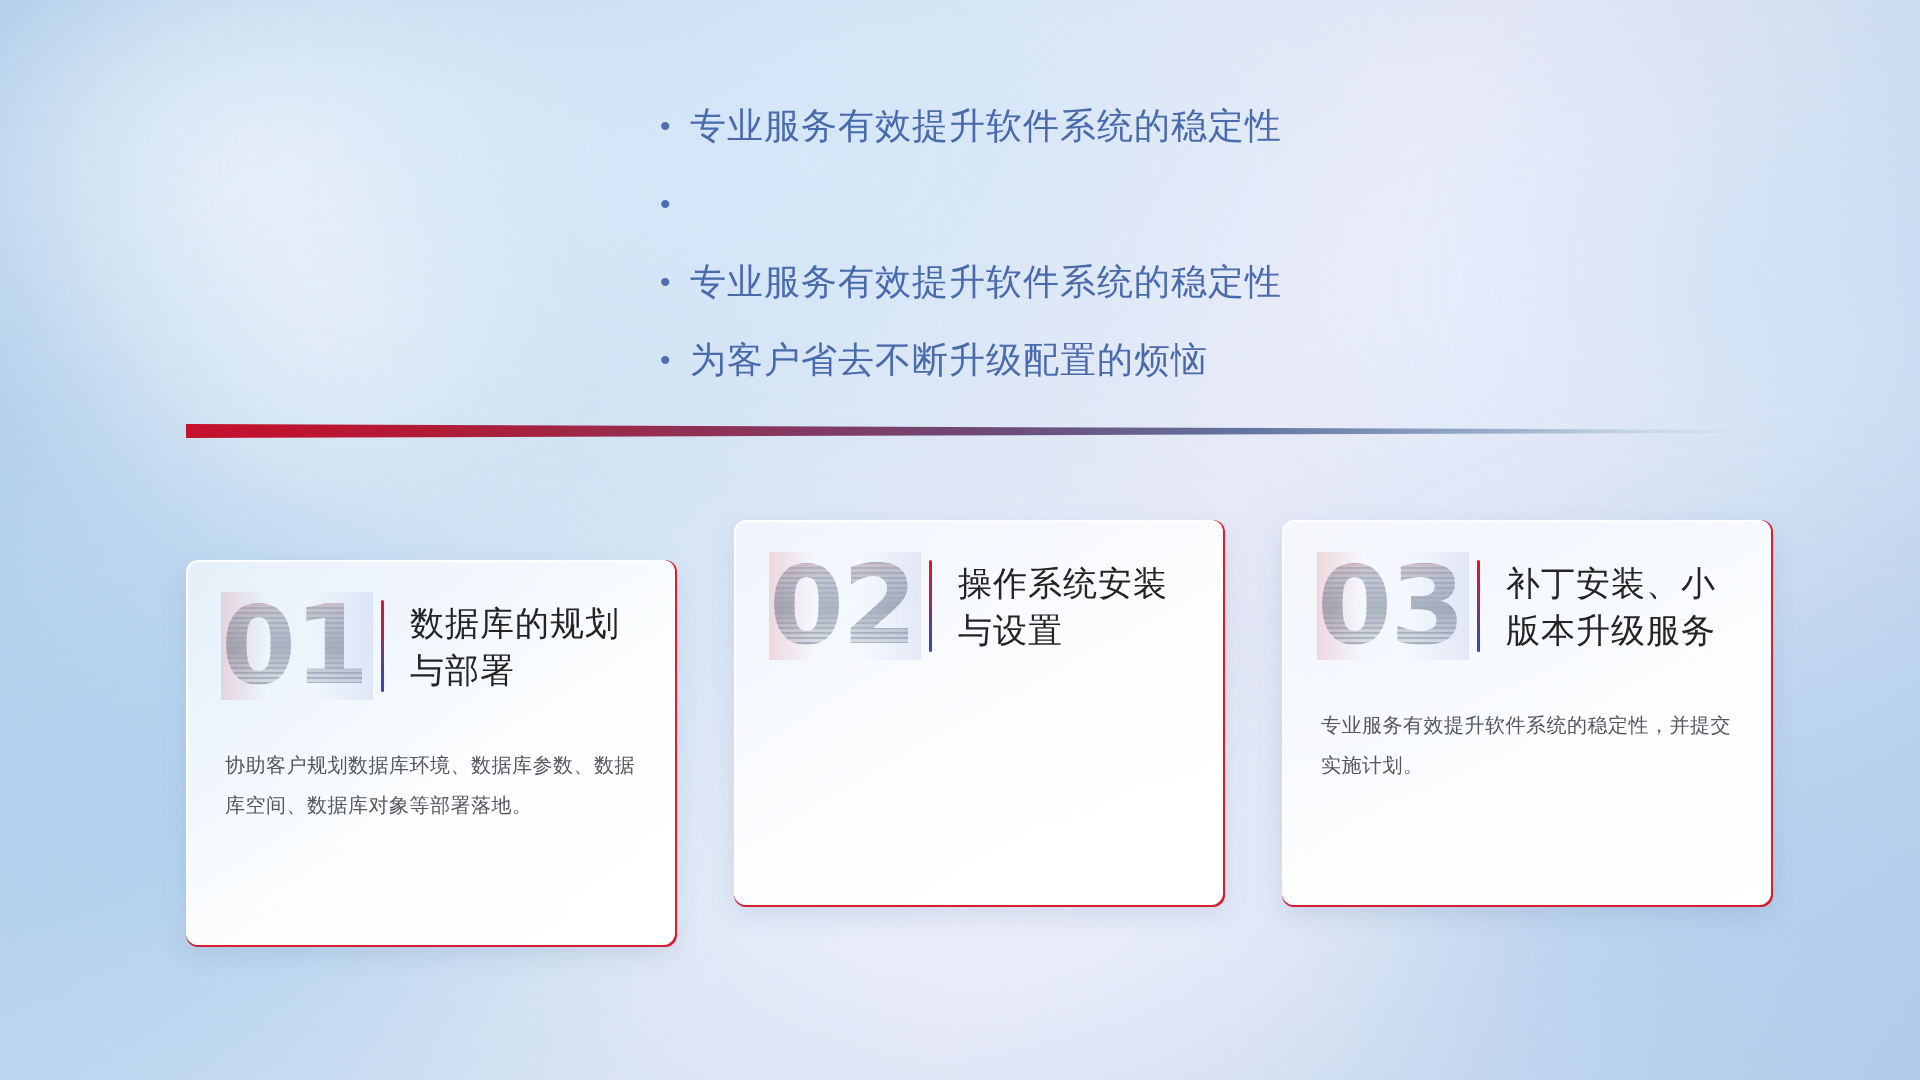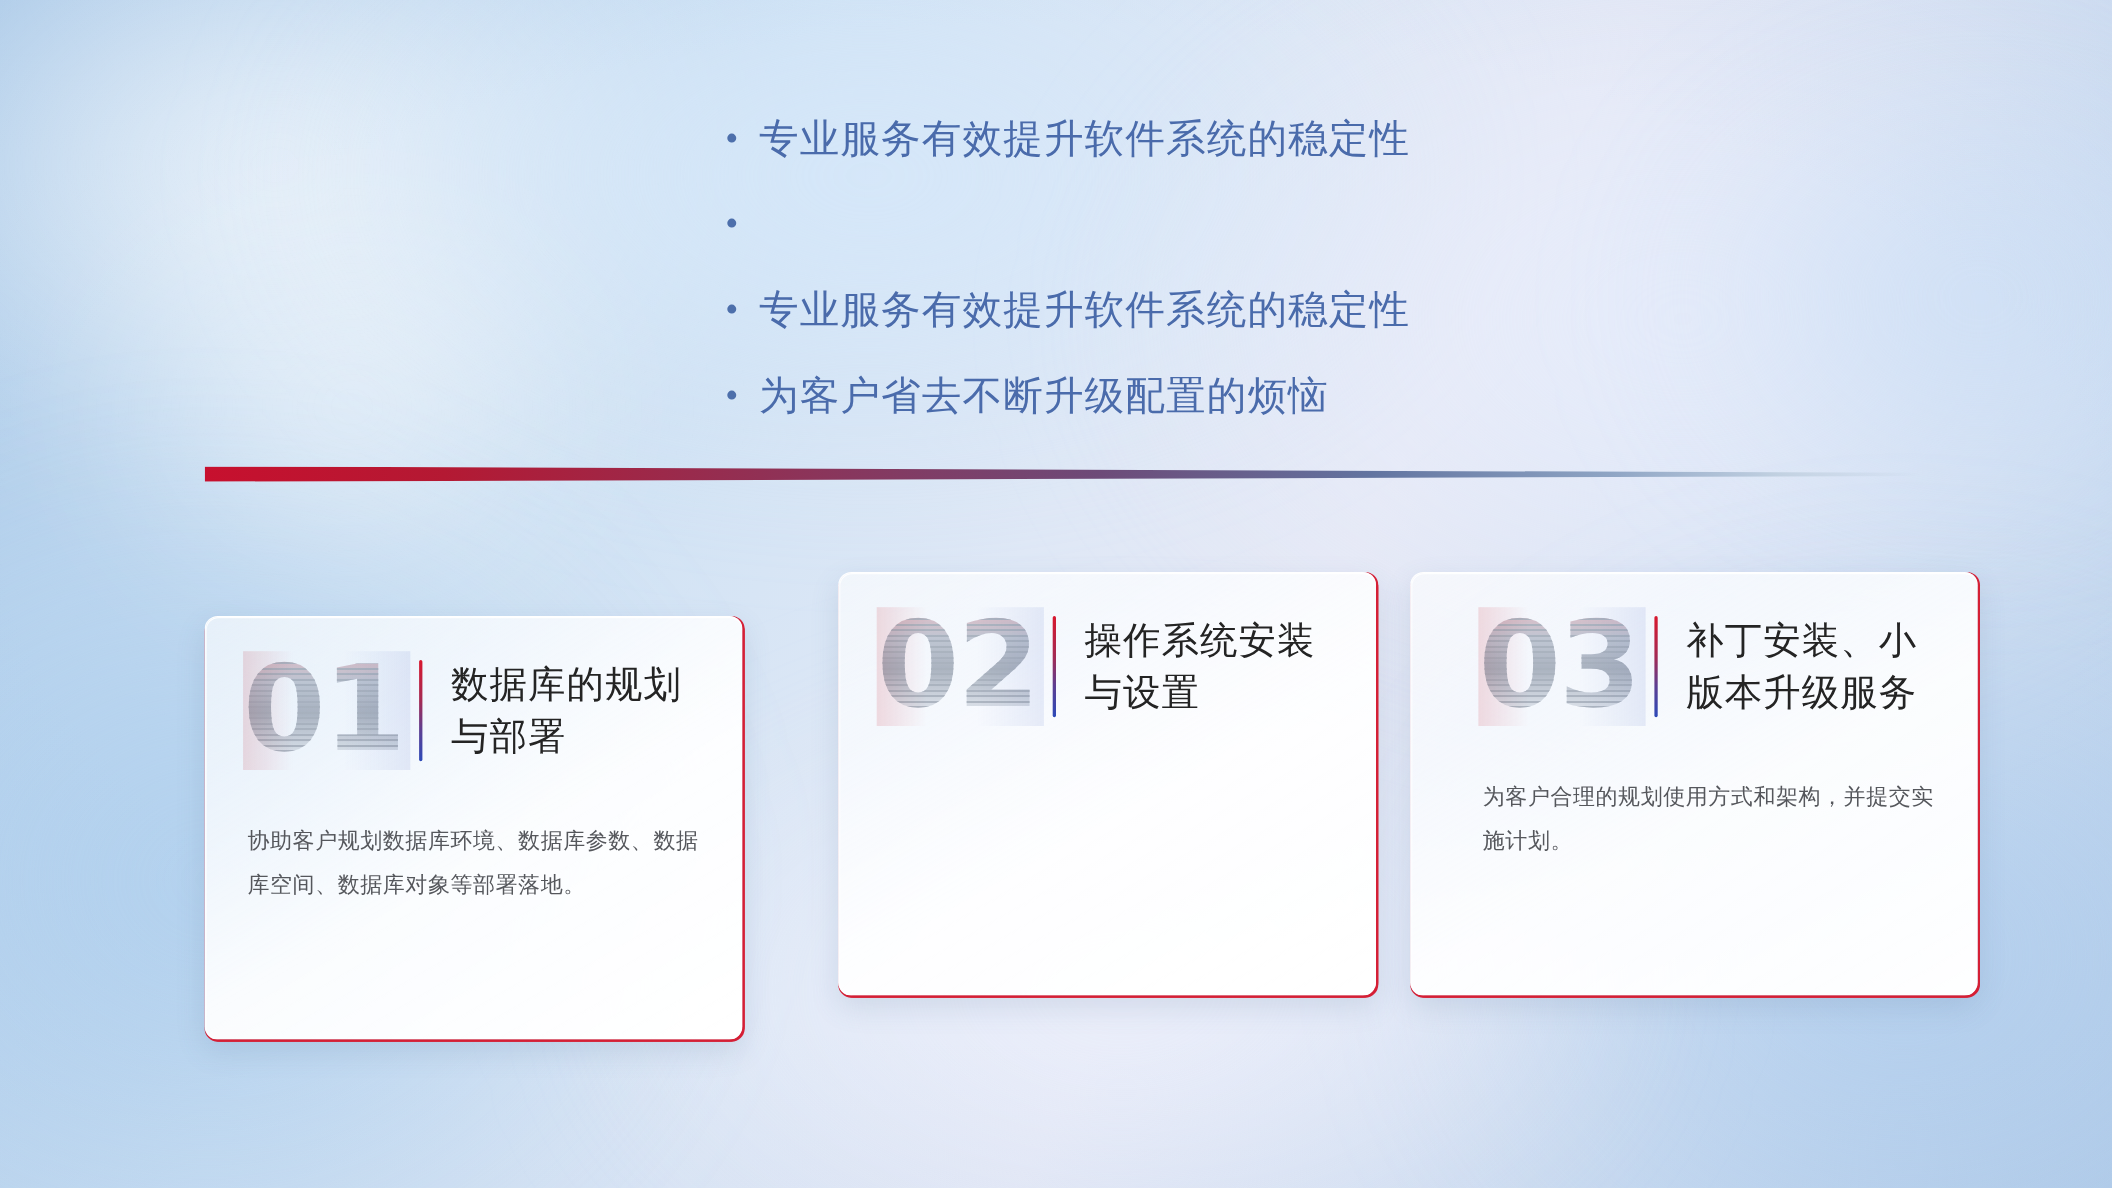--- a/index.html
+++ b/index.html
@@ -73,22 +73,22 @@
     border-top:1px solid rgba(255,255,255,.95);
     border-left:1px solid rgba(255,255,255,.8);
     overflow:hidden;
   }
   .card::after{
     content:"";position:absolute;inset:0;border-radius:12px;
     box-shadow:inset 0 1px 0 rgba(255,255,255,.9),inset 1px 0 0 rgba(255,255,255,.7);
     pointer-events:none;
   }
   #card-0{left:0;margin-top:40px;}
-  #card-1{left:576px;}
-  #card-2{left:1096px;padding-left:27px;}
+  #card-1{left:548px;}
+  #card-2{left:1096px;}
 
   .card-head{
     position:relative;height:148px;
     display:flex;align-items:center;padding:22px 34px 0 34px;
     box-sizing:border-box;
   }
   .num{
     position:relative;
     font-size:108px;font-weight:700;line-height:1;
     letter-spacing:-2px;
@@ -199,16 +199,16 @@
 
   <div class="card" id="card-2">
     <div class="card-head">
       <div class="num-wrap">
         <div class="num">03</div>
         <div class="num-tint"></div>
       </div>
       <div class="sep"></div>
       <div class="card-title">补丁安装、小版本升级服务</div>
     </div>
-    <div class="card-body">为客户合理的规划使用方式和架构，并提交实施计划。</div>
+    <div class="card-body">专业服务有效提升软件系统的稳定性，并提交实施计划。</div>
   </div>
 
 </div>
 
 </body></html>

